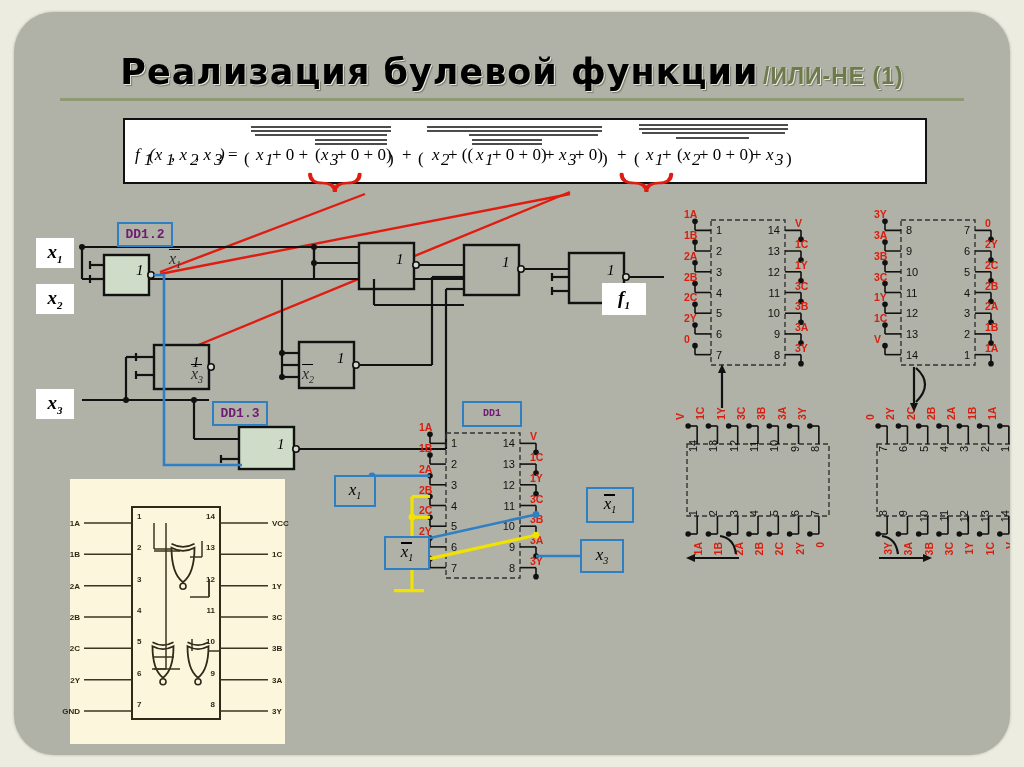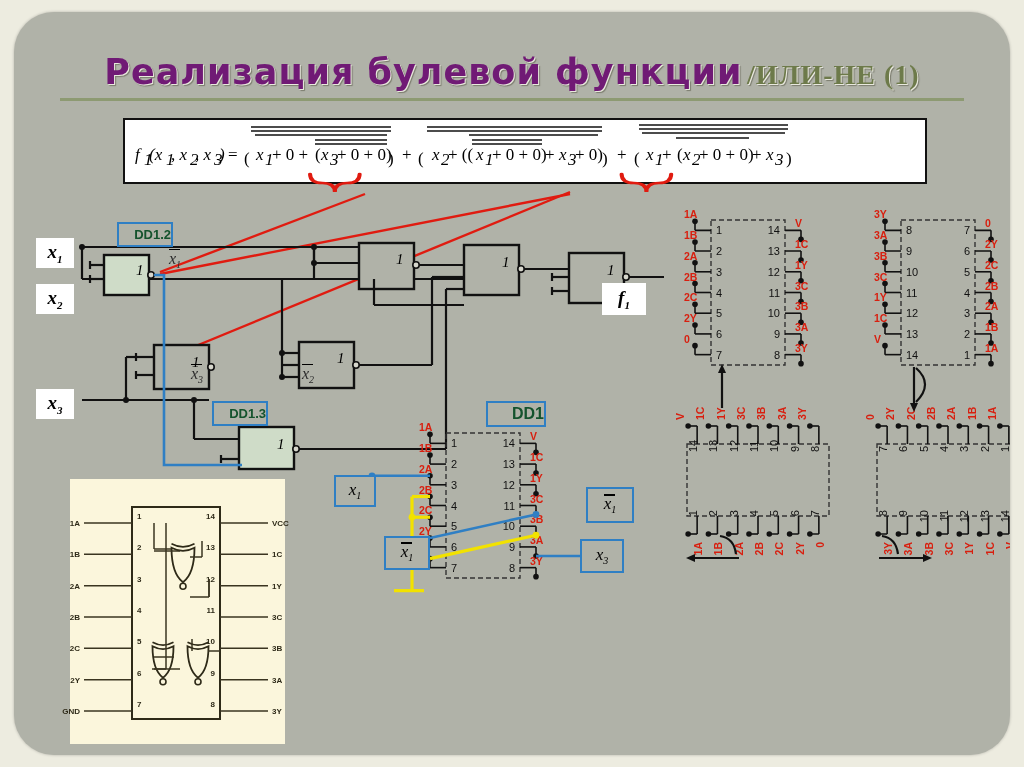--- a/index.html
+++ b/index.html
@@ -22,27 +22,27 @@
   #title{
     position:absolute;left:0;top:40px;width:996px;
     text-align:center;
     white-space:nowrap;
   }
   #title .t-main{
     font-family:"DejaVu Sans", sans-serif;
     font-weight:bold;
     font-size:35px;
     letter-spacing:1px;
-    color:#701a75;
+    color:#000000;
     text-shadow:1px 1px 0 #e9e9de, 2px 2px 1px rgba(60,60,40,.45);
   }
   #title .t-sub{
-    font-family:Liberation Serif, serif;
+    font-family:Liberation Sans, sans-serif;
     font-weight:bold;
-    font-size:28px;
+    font-size:23px;
     letter-spacing:1px;
     color:#6d7a4a;
     text-shadow:1px 1px 0 #e9e9de, 2px 2px 1px rgba(60,60,40,.45);
   }
   #title-rule{
     position:absolute;left:46px;top:86px;width:904px;height:3px;
     background:#8d9a72;
   }
   
   #formula-box{
@@ -74,25 +74,25 @@
     color:#000;
     display:flex;align-items:center;justify-content:center;
     line-height:1;
   }
   .chip sub{font-size:11px;font-style:italic;}
   
   .ddlab{
     position:absolute;
     background:#b0b2a8;
     border:2px solid #2f7fc4;
-    color:#14532d;
-    font-family:Liberation Sans, sans-serif;
+    color:#701a75;
+    font-family:Liberation Mono, monospace;
     font-weight:bold;
     font-size:13px;
-    display:flex;align-items:center;justify-content:flex-end;
+    display:flex;align-items:center;justify-content:center;
     line-height:1;
   }
   .bluebox{
     position:absolute;
     background:#b0b2a8;
     border:2px solid #2f7fc4;
     font-family:"Liberation Serif", serif;
     font-style:italic;
     font-size:17px;
     color:#000;
@@ -332,21 +332,21 @@
   <div class="abs" style="left:155px;top:237px;font-family:'Liberation Serif',serif;font-style:italic;font-size:16px;color:#2b2b2b;">
     <span class="ovl">x<sub style="font-size:10px;">1</sub></span>
   </div>
   <div class="abs" style="left:177px;top:352px;font-family:'Liberation Serif',serif;font-style:italic;font-size:16px;color:#2b2b2b;">
     <span class="ovl">x<sub style="font-size:10px;">3</sub></span>
   </div>
   <div class="abs" style="left:288px;top:352px;font-family:'Liberation Serif',serif;font-style:italic;font-size:16px;color:#2b2b2b;">
     <span class="ovl">x<sub style="font-size:10px;">2</sub></span>
   </div>
 
-  <div class="ddlab" style="left:472px;top:389px;width:56px;height:22px;font-size:16px;">
+  <div class="ddlab" style="left:448px;top:389px;width:56px;height:22px;font-size:10px;">
     <span>DD1</span>
   </div>
 
   <svg class="abs" id="dd1-svg" style="left:340px;top:405px;width:290px;height:200px;">
       <rect x="92" y="16" width="74" height="145" class="dip"></rect>
       <line x1="92" y1="26.357142857142858" x2="76" y2="26.357142857142858" class="wire-thin"></line>
       <line x1="76" y1="26.357142857142858" x2="76" y2="17.357142857142858" class="wire-thin"></line>
       <circle cx="76" cy="17.357142857142858" r="2.8" class="pindot"></circle>
       <text x="97" y="30.357142857142858" class="pinnum">1</text>
       <text x="65" y="14.357142857142858" class="pinlab">1A</text>

